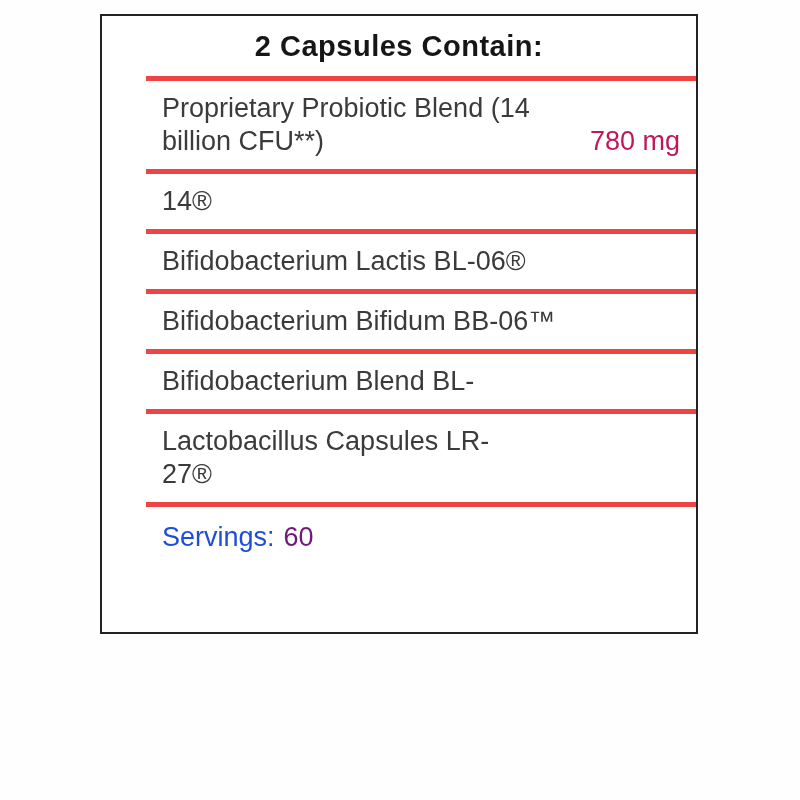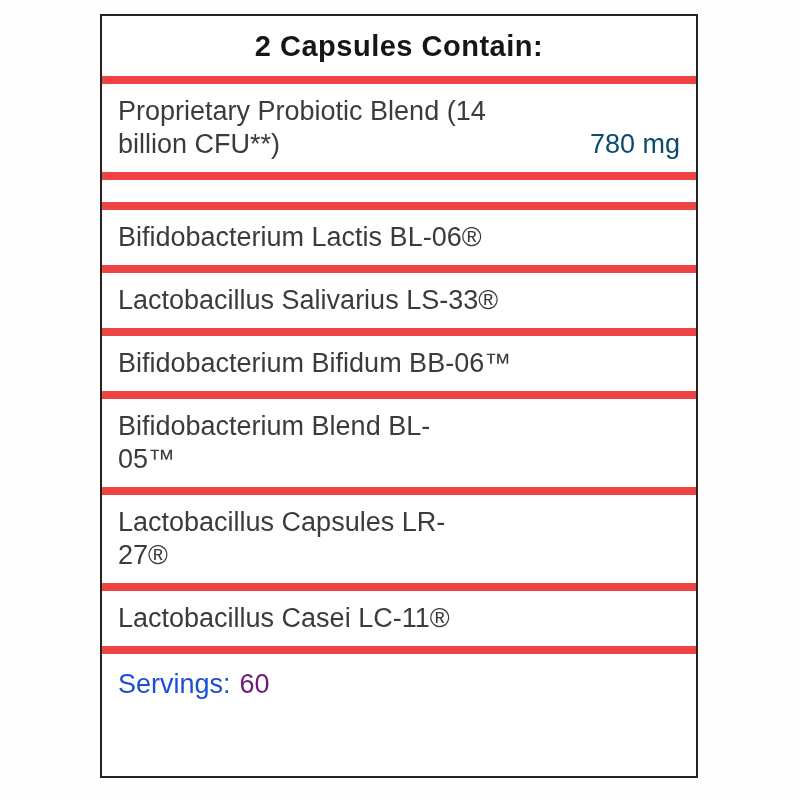--- a/index.html
+++ b/index.html
@@ -18,21 +18,22 @@
   }
   .facts-table {
     position: absolute;
     left: 100px;
     top: 14px;
     width: 594px;
     border: 2px solid #232323;
     background: #ffffff;
   }
   .fr + .fr {
-    border-top: 8px solid #ef4444;
+    border-top: 5px solid #ef4444;
+    margin-left: 44px;
   }
   .header-row {
     text-align: center;
     font-weight: bold;
     font-size: 29px;
     line-height: 38px;
     padding: 11px 16px;
     color: #161616;
     letter-spacing: 0.5px;
   }
@@ -42,21 +43,21 @@
     padding: 11px 16px;
     font-size: 27px;
     line-height: 33px;
     color: #3b3b3b;
   }
   .name { flex: 1 1 auto; min-width: 0; }
   .line { display: block; white-space: nowrap; }
   .amount {
     white-space: nowrap;
     margin-left: 12px;
-    color: #0c4a6e;
+    color: #be185d;
   }
   .servings-row {
     min-height: 130px;
     align-items: flex-start;
     padding-top: 14px;
     box-sizing: border-box;
   }
   .servings-label { color: #1d4ed8; }
   .servings-value { color: #701a75; margin-left: 9px; }
 </style>
@@ -74,60 +75,50 @@
       <div class="name">
         <span class="line">Proprietary Probiotic Blend (14</span>
         <span class="line">billion CFU**)</span>
       </div>
       <div class="amount">780 mg</div>
     </div>
 
 
     <div class="fr row">
       <div class="name">
+        <span class="line">14®</span>
       </div>
     </div>
 
     <div class="fr row">
       <div class="name">
         <span class="line">Bifidobacterium Lactis BL-06®</span>
       </div>
     </div>
 
-    <div class="fr row">
-      <div class="name">
-        <span class="line">Lactobacillus Salivarius LS-33®</span>
-      </div>
-    </div>
 
     <div class="fr row">
       <div class="name">
         <span class="line">Bifidobacterium Bifidum BB-06™</span>
       </div>
     </div>
 
     <div class="fr row">
       <div class="name">
         <span class="line">Bifidobacterium Blend BL-</span>
-        <span class="line">05™</span>
       </div>
     </div>
 
     <div class="fr row">
       <div class="name">
         <span class="line">Lactobacillus Capsules LR-</span>
         <span class="line">27®</span>
       </div>
     </div>
 
-    <div class="fr row">
-      <div class="name">
-        <span class="line">Lactobacillus Casei LC-11®</span>
-      </div>
-    </div>
 
     <div class="fr row servings-row">
       <div class="name">
         <span class="servings-label">Servings:</span><span class="servings-value">60</span>
       </div>
     </div>
 
   </div>
 </div>
 

